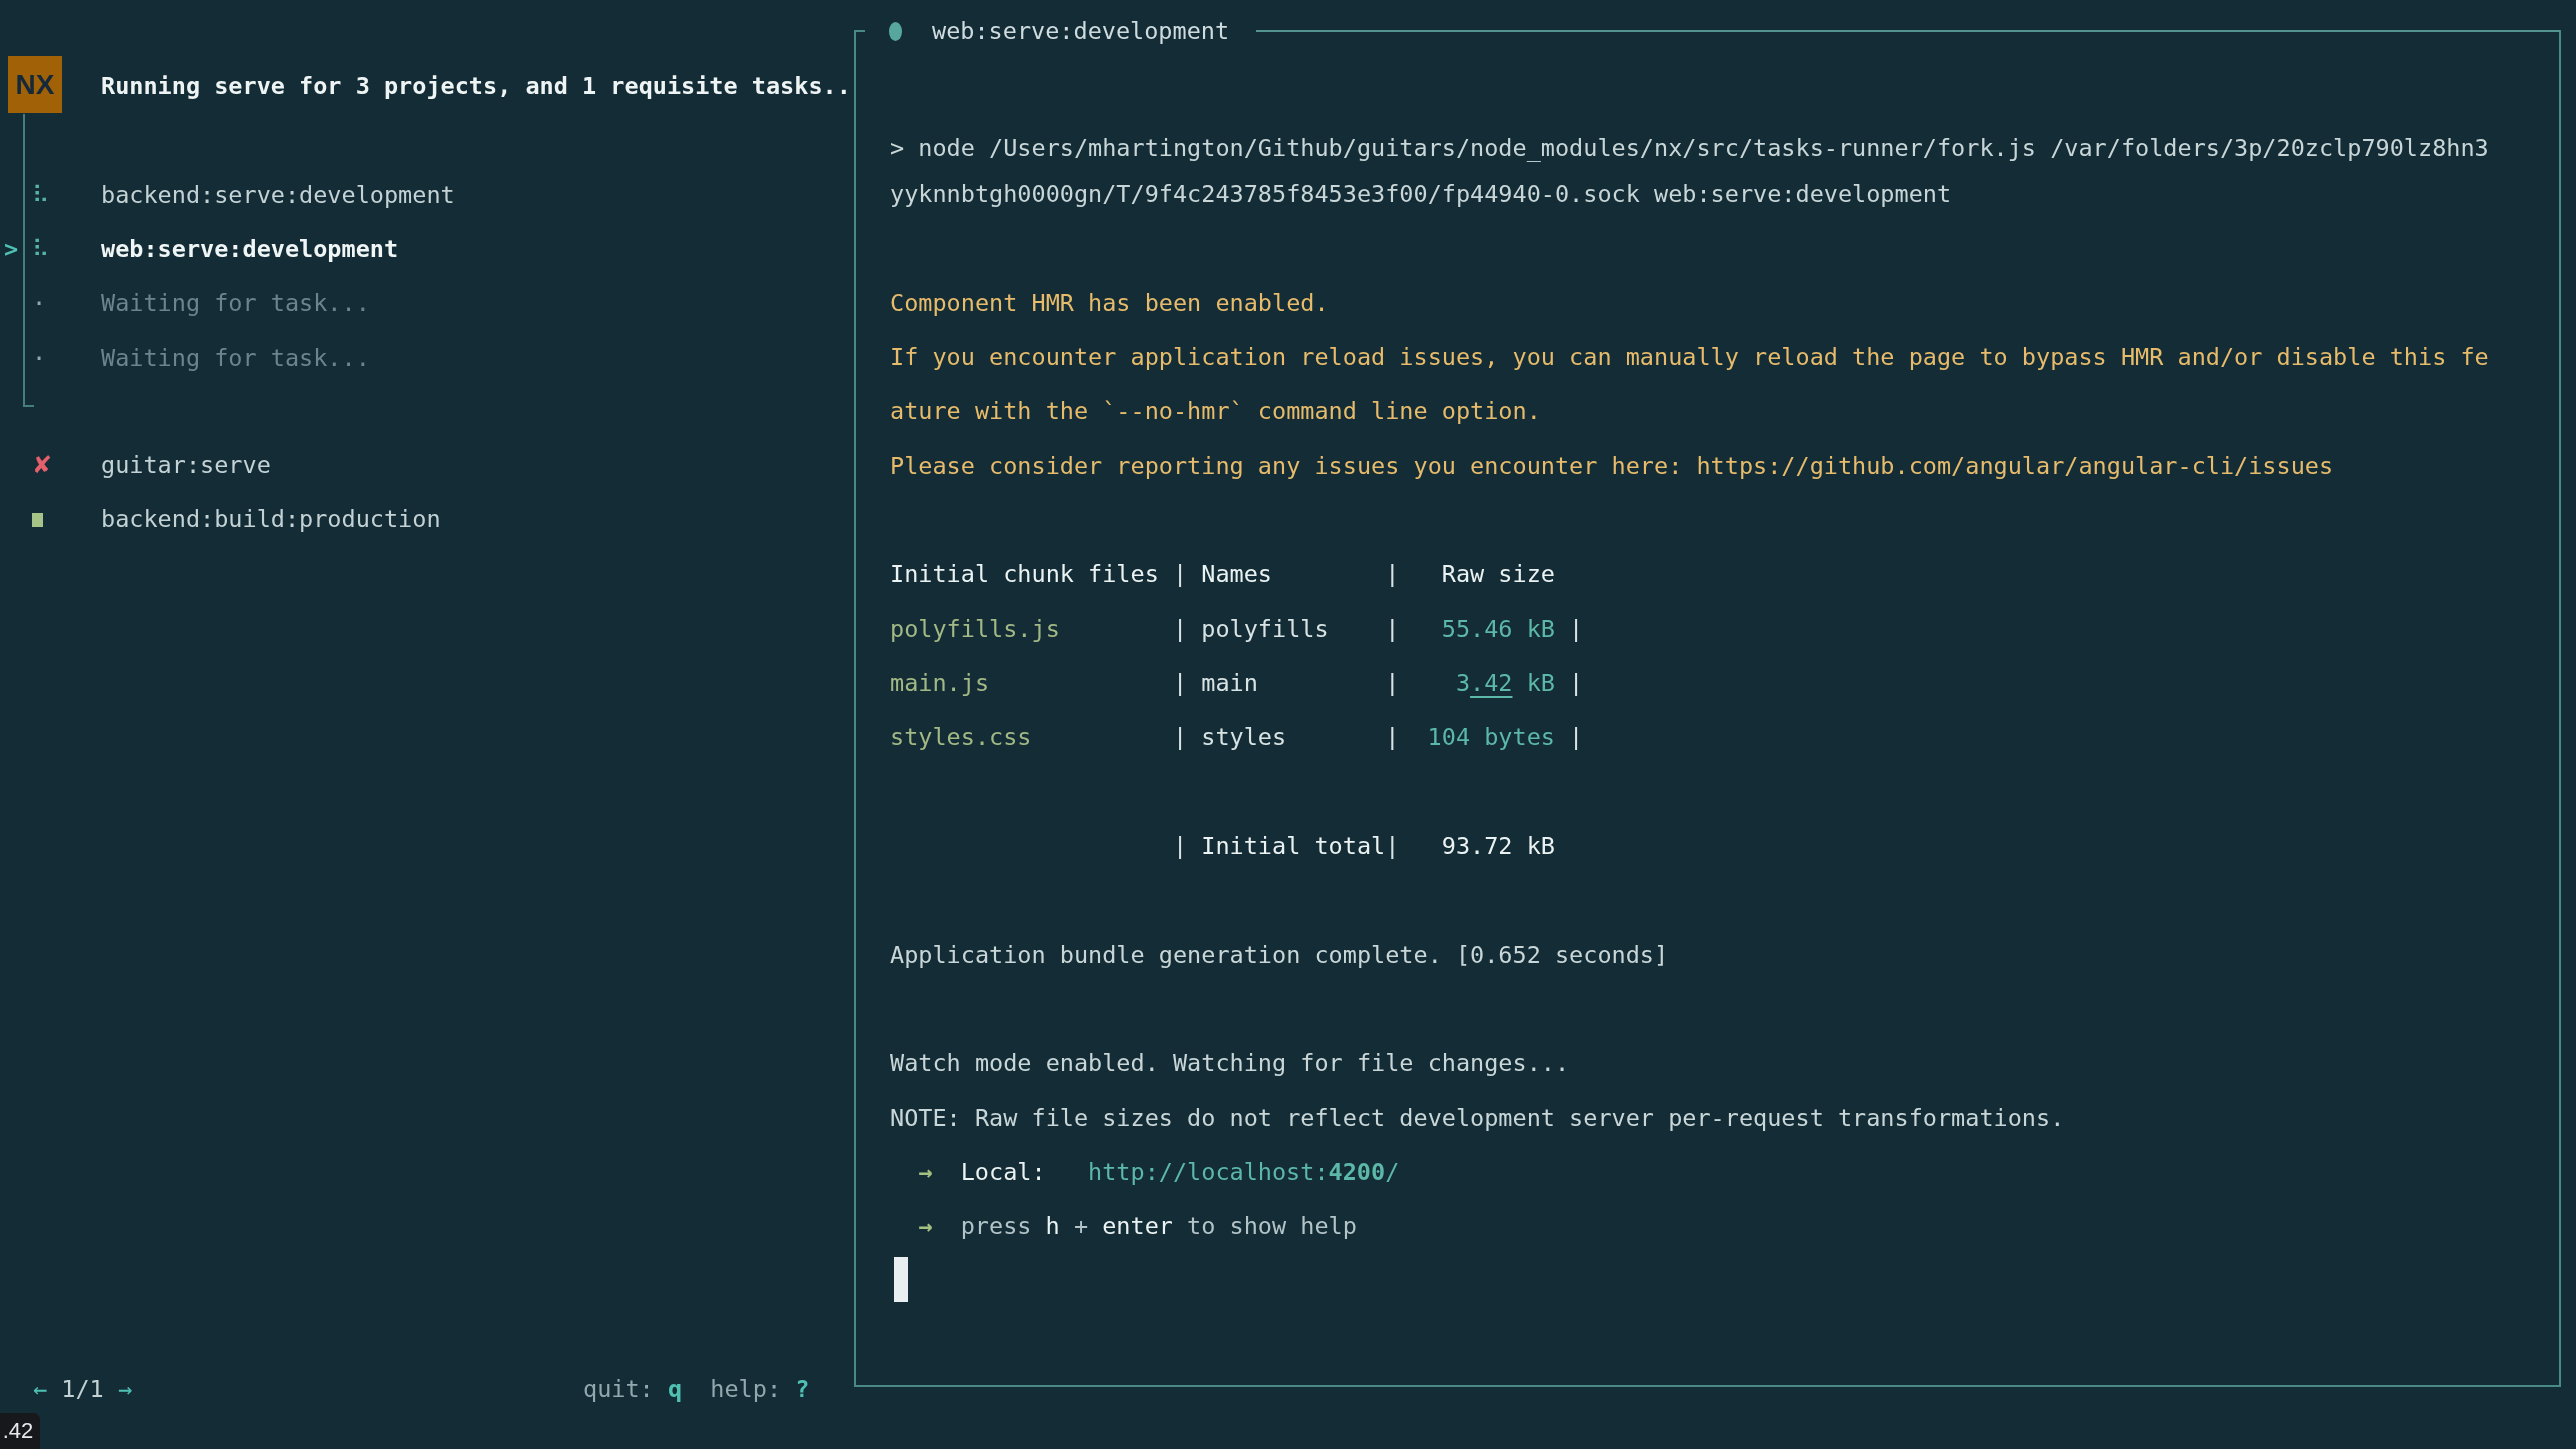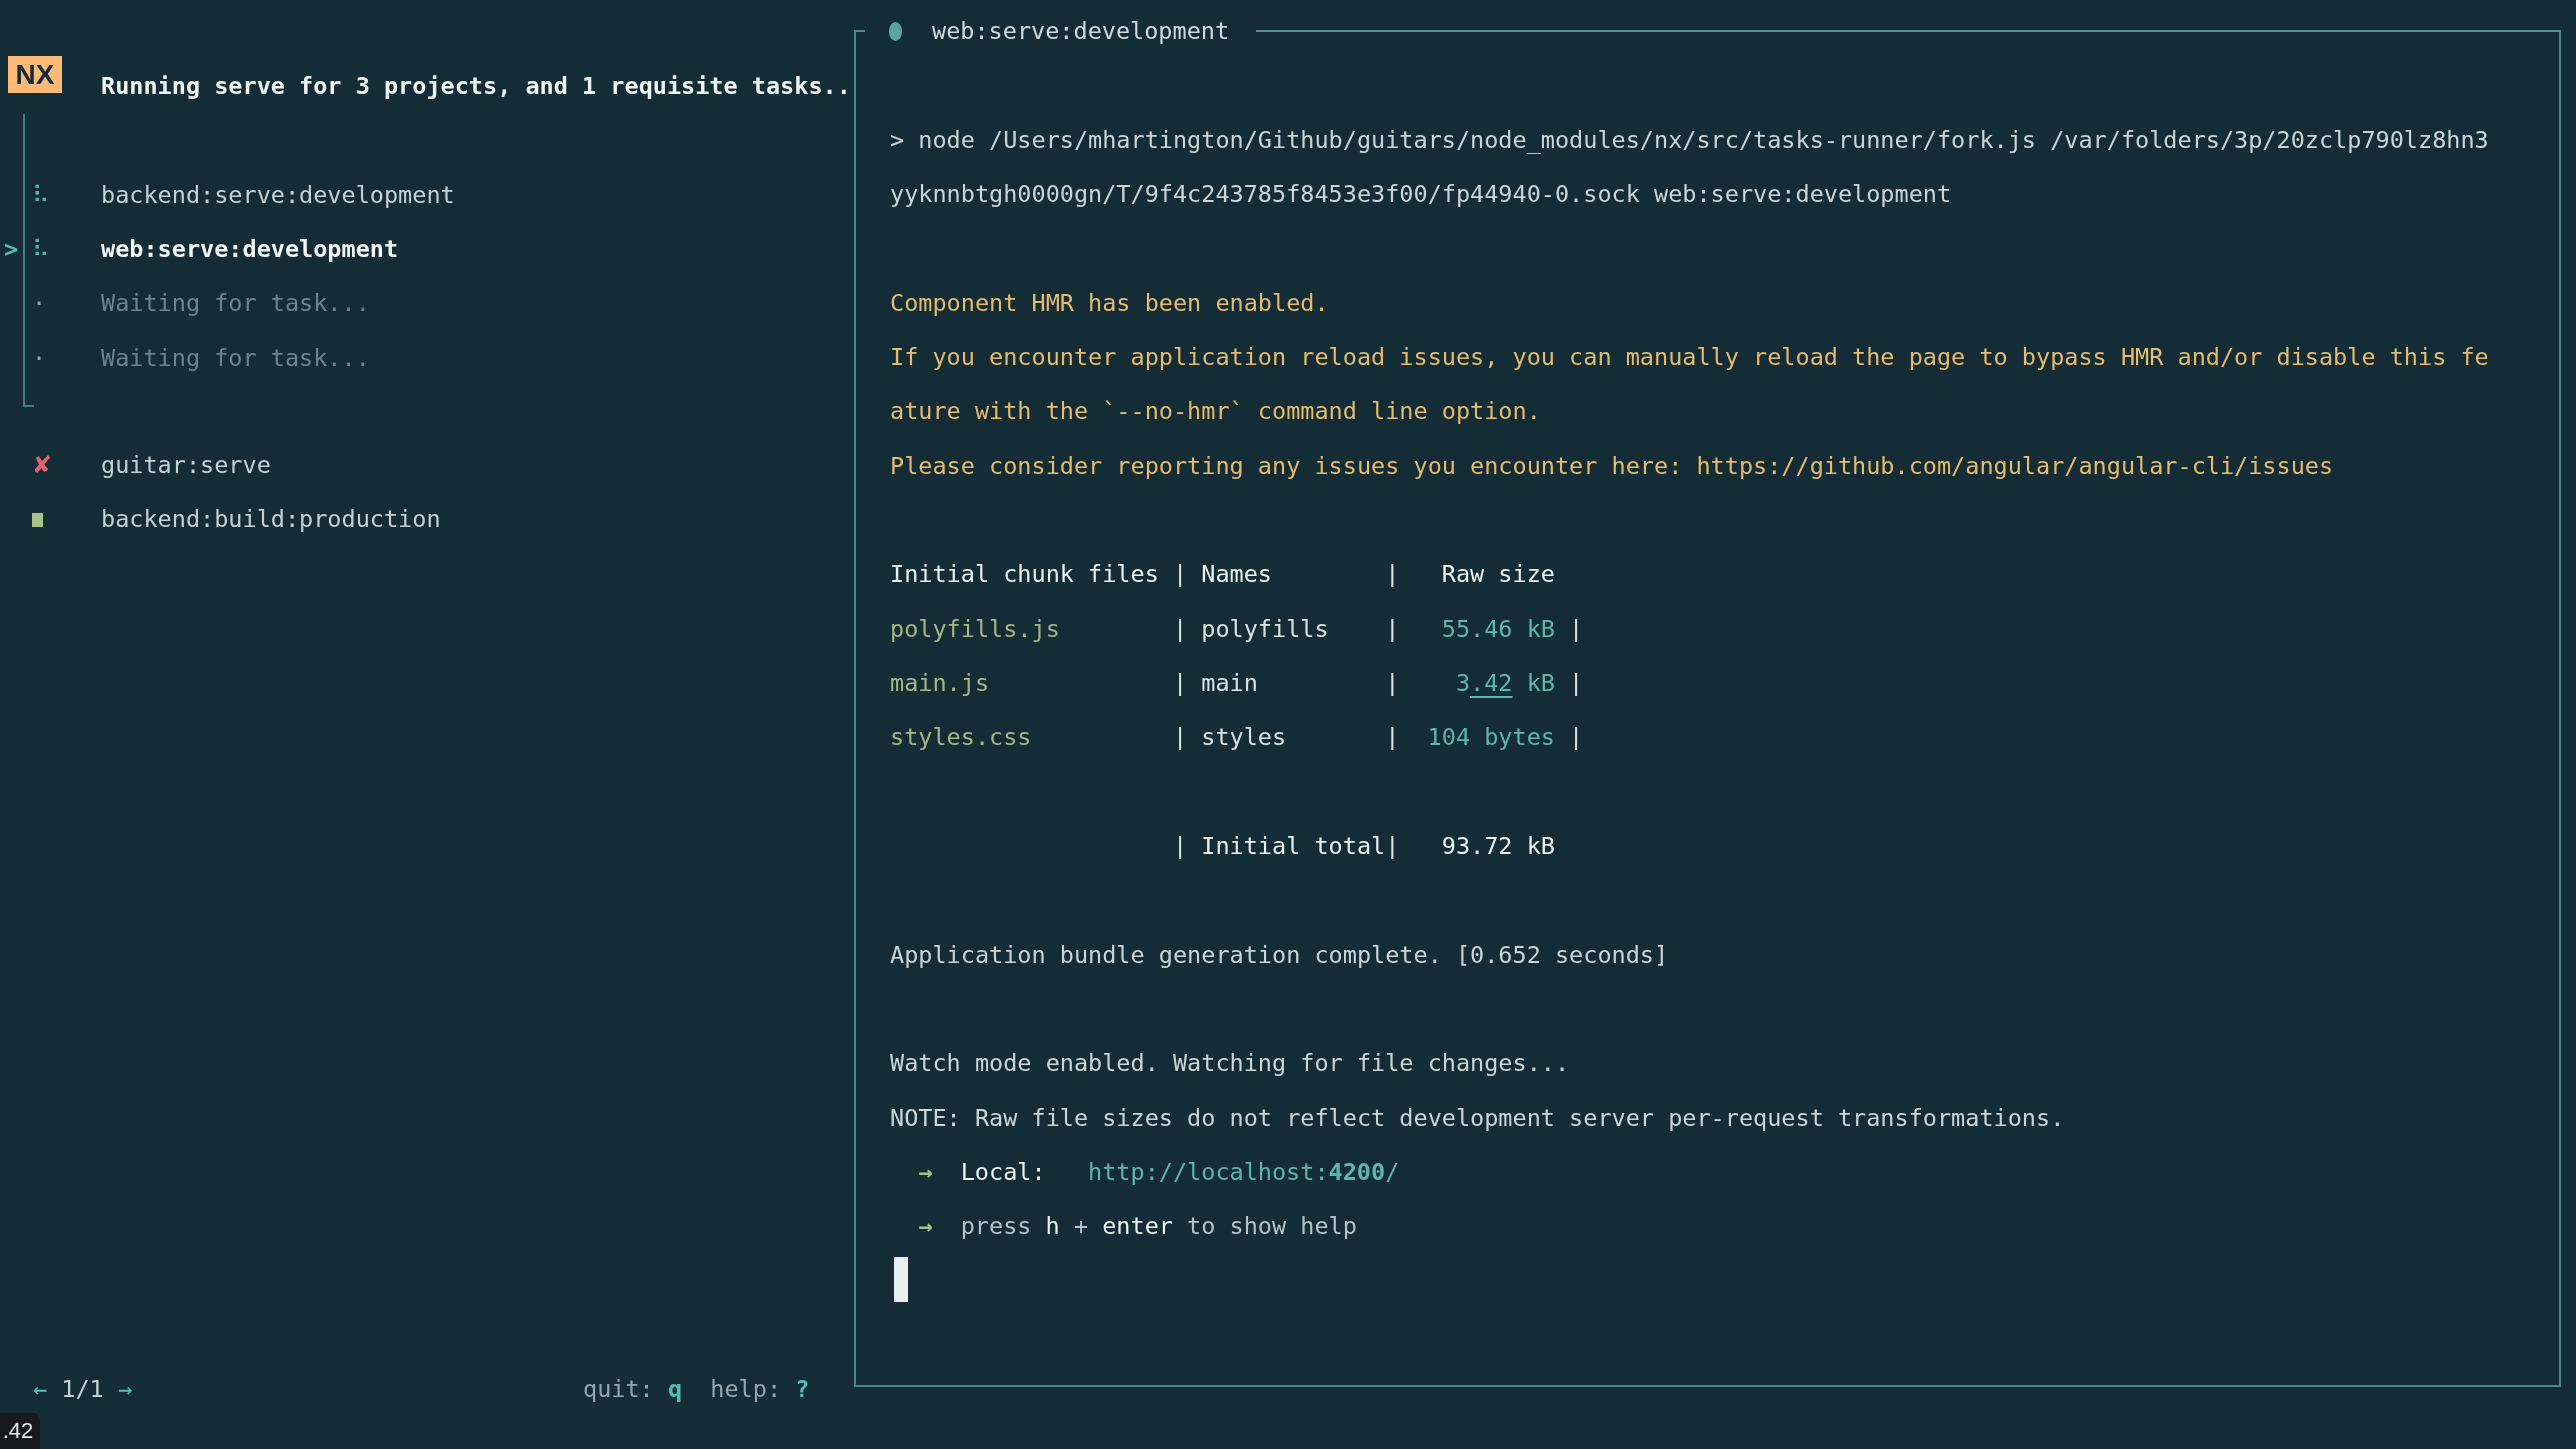--- a/index.html
+++ b/index.html
@@ -1,21 +1,21 @@
 <!DOCTYPE html>
 <html style="font-size:10.7px"><head>
 <meta charset="utf-8">
 <style>
   html,body{margin:0;padding:0;background:#142c35;}
   #screen{position:relative;width:2576px;height:1449px;background:#142c35;overflow:hidden;
           font-family:"DejaVu Sans Mono",monospace;font-size:23.5px;color:#cdd9da;}
   .line{position:absolute;height:54px;display:flex;align-items:center;white-space:pre;}
   .b{font-weight:bold;}
   
-  #nx-badge{position:absolute;left:8px;top:56px;width:54px;height:37px;background:#fdba74;
+  #nx-badge{position:absolute;left:8px;top:56px;width:54px;height:57px;background:#a16207;
             display:flex;align-items:center;justify-content:center;
             font-family:"Liberation Sans",sans-serif;font-weight:bold;font-size:28px;color:#15293a;}
   .side-header{left:101px;top:59px;color:#eef4f4;font-weight:bold;}
   .bracket-v{position:absolute;left:23px;top:114px;width:2px;height:293px;background:#447f7b;}
   .bracket-f{position:absolute;left:23px;top:405px;width:11.4px;height:2px;background:#447f7b;}
   .task{left:0;width:852px;}
   .task .icon{position:absolute;left:32px;width:40px;text-align:left;}
   .task .caret{position:absolute;left:4px;color:#4fc0b4;font-weight:bold;}
   .task .lbl{position:absolute;left:101px;}
   .t-normal{color:#c3d2d5;}
@@ -122,21 +122,21 @@
 
   <div class="pb" id="pb-left"></div>
   <div class="pb" id="pb-right"></div>
   <div class="pb" id="pb-bottom"></div>
   <div class="pb" id="pb-top1"></div>
   <div class="pb" id="pb-top2"></div>
 
   <div id="panel-dot"></div>
   <div class="line" id="panel-title">web:serve:development</div>
 
-  <div class="line pl cmd" style="top:113px">&gt; node /Users/mhartington/Github/guitars/node_modules/nx/src/tasks-runner/fork.js /var/folders/3p/20zclp790lz8hn3</div>
+  <div class="line pl cmd" style="top:121px">&gt; node /Users/mhartington/Github/guitars/node_modules/nx/src/tasks-runner/fork.js /var/folders/3p/20zclp790lz8hn3</div>
   <div class="line pl cmd" style="top:167px">yyknnbtgh0000gn/T/9f4c243785f8453e3f00/fp44940-0.sock web:serve:development</div>
 
   <div class="line pl yellow" style="top:276px">Component HMR has been enabled.</div>
   <div class="line pl yellow" style="top:330px">If you encounter application reload issues, you can manually reload the page to bypass HMR and/or disable this fe</div>
   <div class="line pl yellow" style="top:384px">ature with the `--no-hmr` command line option.</div>
   <div class="line pl yellow" style="top:439px">Please consider reporting any issues you encounter here: https://github.com/angular/angular-cli/issues</div>
 
   <div class="line pl" style="top:547px">
     <span class="tf white">Initial chunk files</span><span class="sp"></span><span class="sep">|</span><span class="sp"></span><span class="tn white">Names</span><span class="sep">|</span><span class="sp"></span><span class="ts white">Raw size</span>
   </div>

